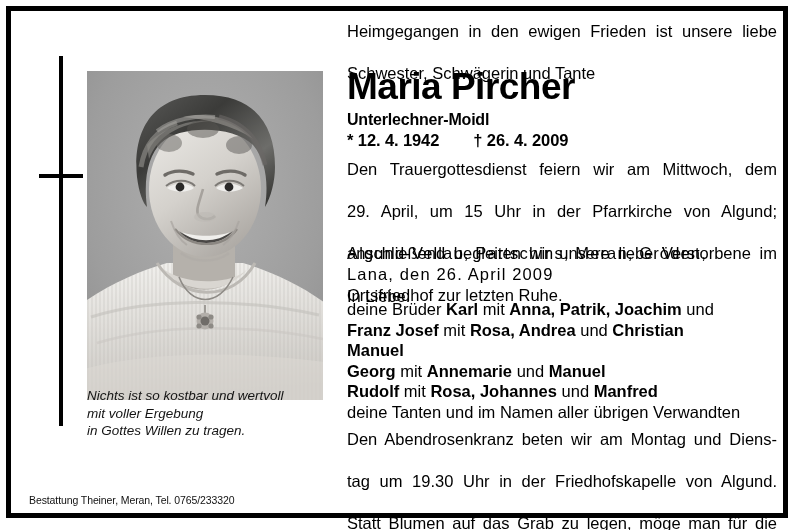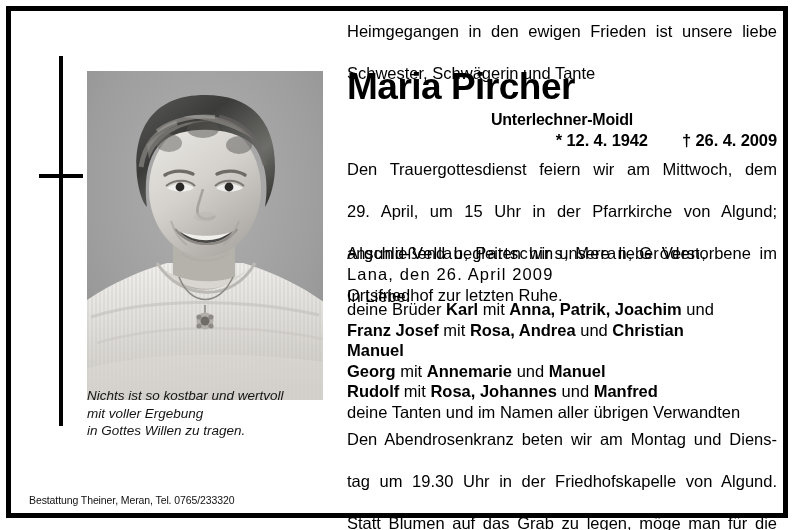--- a/index.html
+++ b/index.html
@@ -136,28 +136,27 @@
     font-size: 37px;
     font-weight: bold;
     text-align: left;
     letter-spacing: -0.5px;
     line-height: 42px;
   }
   #nickname {
     top: 100px;
     font-size: 16px;
     font-weight: bold;
-    text-align: center;
     letter-spacing: -0.2px;
   }
   #life-dates {
     top: 120px;
     font-size: 16.5px;
     font-weight: bold;
-    text-align: right;
+    text-align: left;
     letter-spacing: -0.1px;
   }
   #life-dates .birth-date { margin-right: 34px; }
 
   #service-info {
     top: 148px;
     font-size: 16.5px;
     line-height: 21px;
     text-align: justify;
     text-justify: inter-word;

